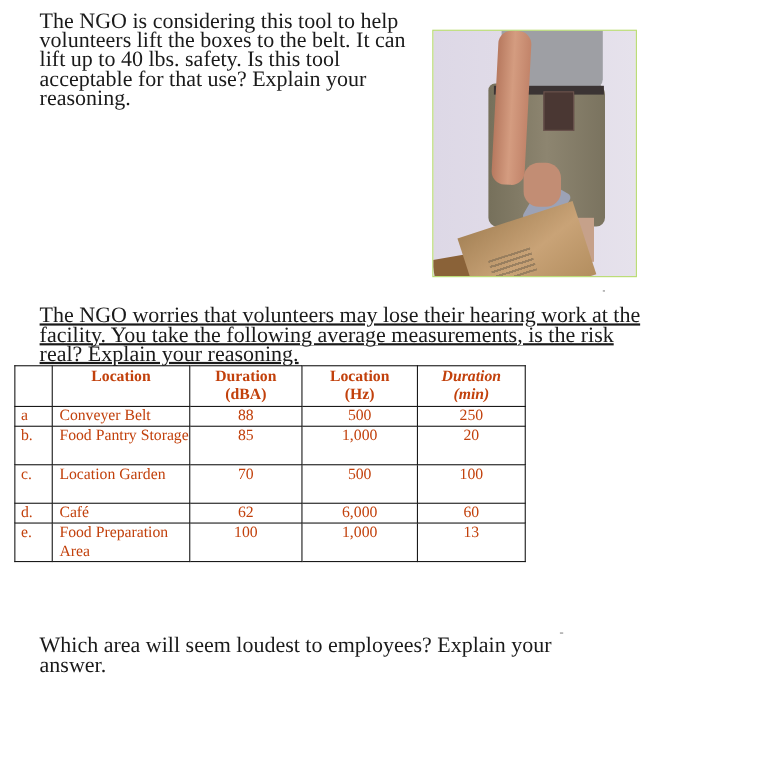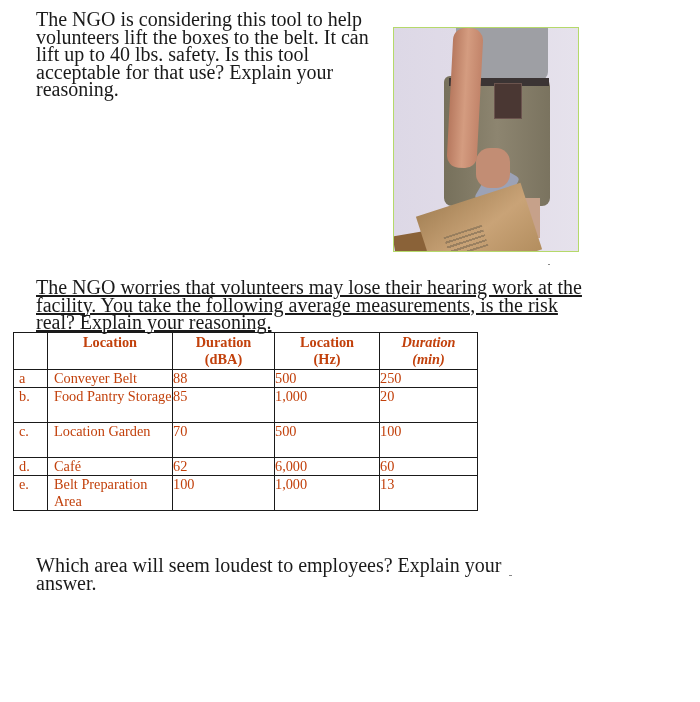--- a/index.html
+++ b/index.html
@@ -27,21 +27,21 @@
       width: 350px;
     }
     #q2 {
       left: 36px;
       top: 279px;
       width: 560px;
       text-decoration: underline;
     }
     #q3 {
       left: 36px;
-      top: 557px;
+      top: 579px;
       width: 520px;
     }
     
     .photo {
       position: absolute;
       left: 393px;
       top: 27px;
       width: 186px;
       height: 225px;
       border: 1px solid #b5d96a;
@@ -149,20 +149,21 @@
       border: 1px solid #1a1a1a;
       padding: 0 0 0 6px;
       vertical-align: top;
     }
     table.noise th {
       font-weight: bold;
       text-align: center;
       padding: 1px 2px 0 2px;
     }
     table.noise td.num {
+      text-align: center;
       padding-left: 0;
     }
     table.noise td.letter {
       padding-left: 5px;
     }
     table.noise td.loc {
       padding-left: 6px;
     }
     .c0 { width: 29px; }
     .c1 { width: 120px; }
@@ -241,21 +242,21 @@
     </tr>
     <tr class="r1">
       <td class="letter">d.</td>
       <td class="loc">Café</td>
       <td class="num">62</td>
       <td class="num">6,000</td>
       <td class="num">60</td>
     </tr>
     <tr class="r2">
       <td class="letter">e.</td>
-      <td class="loc">Belt Preparation Area</td>
+      <td class="loc">Food Preparation Area</td>
       <td class="num">100</td>
       <td class="num">1,000</td>
       <td class="num">13</td>
     </tr>
   </tbody>
 </table>
 
 <p id="q3" class="para">Which area will seem loudest to employees? Explain your answer.</p>
 <div class="tick" style="left:509px; top:575px; width:3px;"></div>
 

